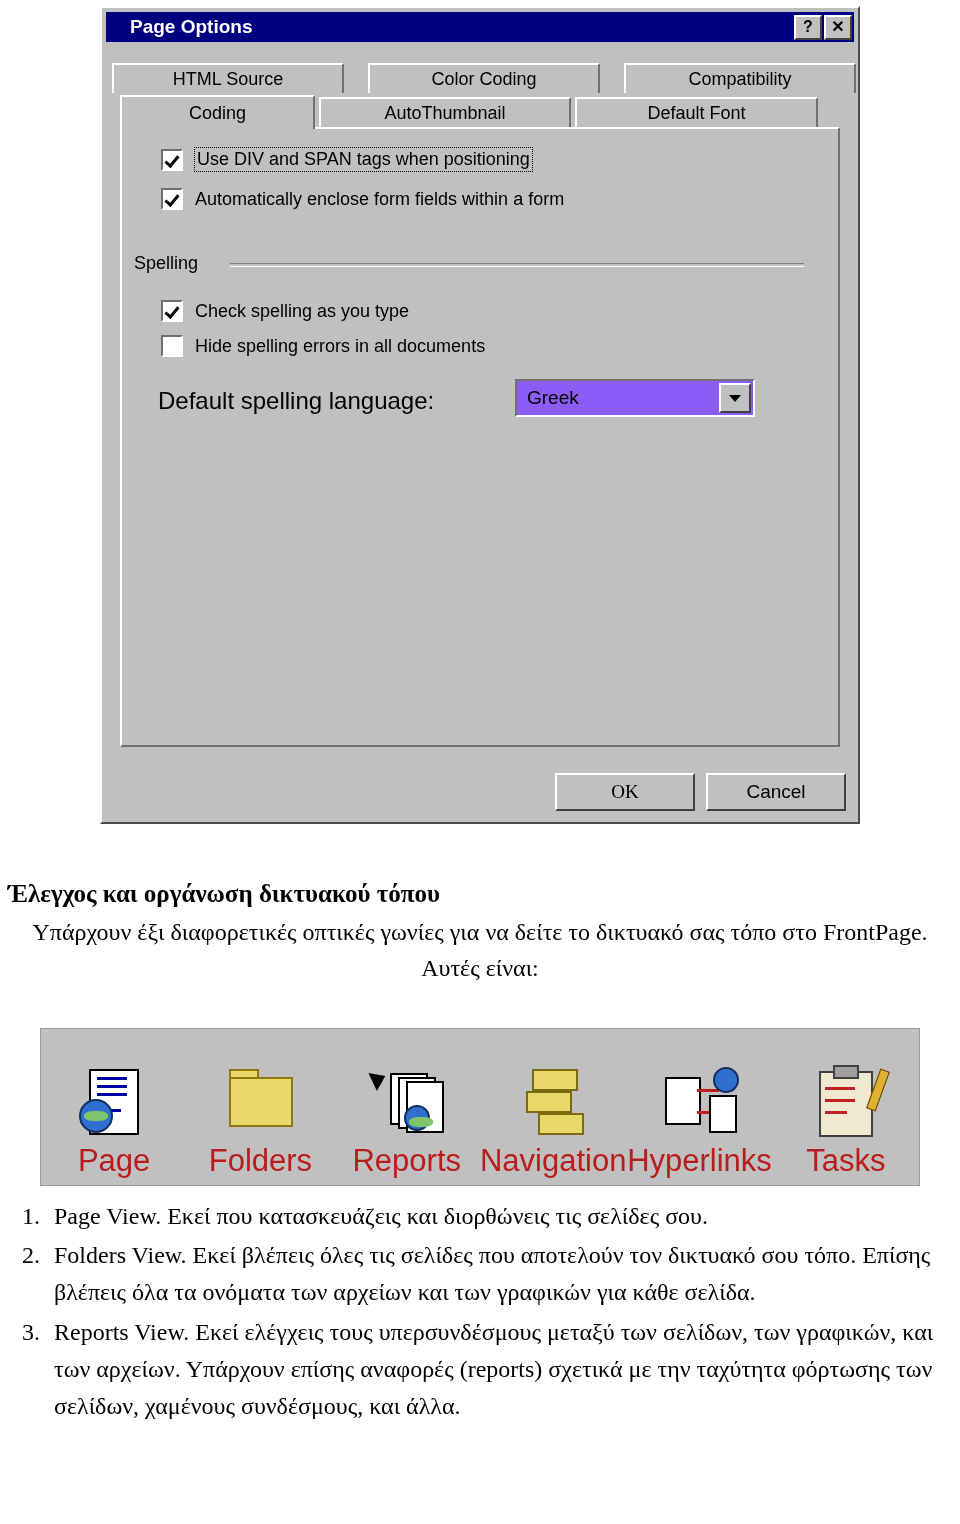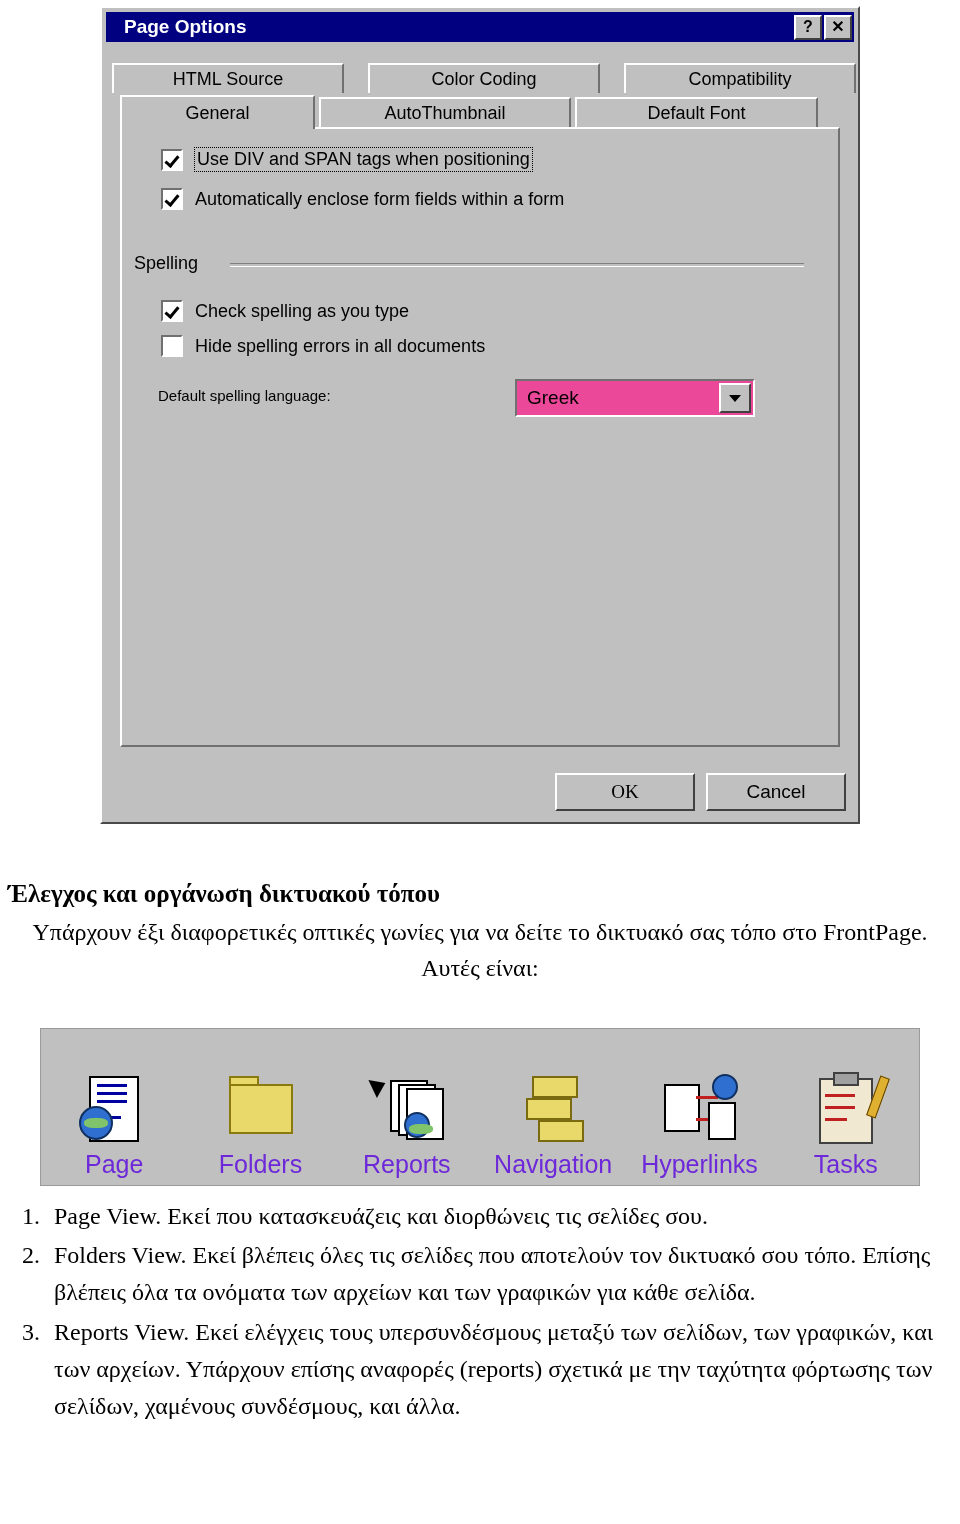--- a/index.html
+++ b/index.html
@@ -39,21 +39,21 @@
     height: 30px;
     background: #000080;
     display: flex;
     align-items: center;
     padding: 0 2px;
   }
   .titlebar .title {
     color: #ffffff;
     font-size: 19px;
     font-weight: bold;
-    margin-left: 16px;
+    margin-left: 22px;
     letter-spacing: 0px;
     white-space: nowrap;
   }
   .titlebar .spacer { flex: 1; }
   .tbtn {
     width: 28px;
     height: 25px;
     background: #c0c0c0;
     border-top: 2px solid #ffffff;
     border-left: 2px solid #ffffff;
@@ -167,33 +167,33 @@
   }
   .groupline {
     position: absolute;
     height: 2px;
     border-top: 1px solid #808080;
     border-bottom: 1px solid #ffffff;
   }
 
   .fieldlabel {
     position: absolute;
-    font-size: 15px;
+    font-size: 24px;
     color: #000000;
     white-space: nowrap;
   }
 
   
   .combo {
     position: absolute;
     left: 413px;
     top: 371px;
     width: 240px;
     height: 38px;
-    background: #ec4899;
+    background: #8b5cf6;
     border-top: 2px solid #707070;
     border-left: 2px solid #707070;
     border-right: 2px solid #ffffff;
     border-bottom: 2px solid #ffffff;
     box-sizing: border-box;
     display: flex;
     align-items: center;
   }
   .combo .value {
     font-size: 19px;
@@ -288,22 +288,22 @@
     box-sizing: border-box;
   }
   .viewicon {
     width: 74px;
     height: 74px;
     position: relative;
     margin-bottom: 4px;
   }
   .viewlabel {
     font-family: "Liberation Sans", sans-serif;
-    font-size: 25px;
-    color: #6d28d9;
+    font-size: 31px;
+    color: #b91c1c;
     letter-spacing: 0px;
   }
 
   
   .pg-doc {
     position: absolute; left: 12px; top: 4px; width: 46px; height: 62px;
     background: #ffffff; border: 2px solid #000000;
   }
   .pg-line { position: absolute; left: 6px; width: 30px; height: 3px; background: #0000a0; }
   .pg-globe {
@@ -381,21 +381,21 @@
     <span class="tbtn">✕</span>
   </div>
 
   <div class="tabrow row1">
     <div class="tab" style="width:232px">HTML Source</div>
     <div class="tab" style="width:232px">Color Coding</div>
     <div class="tab" style="width:232px">Compatibility</div>
   </div>
 
   <div class="tabrow row2">
-    <div class="tab active" style="width:195px">General</div>
+    <div class="tab active" style="width:195px">Coding</div>
     <div class="tab" style="width:252px">AutoThumbnail</div>
     <div class="tab" style="width:243px">Default Font</div>
   </div>
 
   <div class="tabpanel"></div>
 
   <div class="chkrow" style="left:59px; top:140px;">
     <span class="chkbox checked"></span>
     <span class="chklabel focused">Use DIV and SPAN tags when positioning</span>
   </div>

